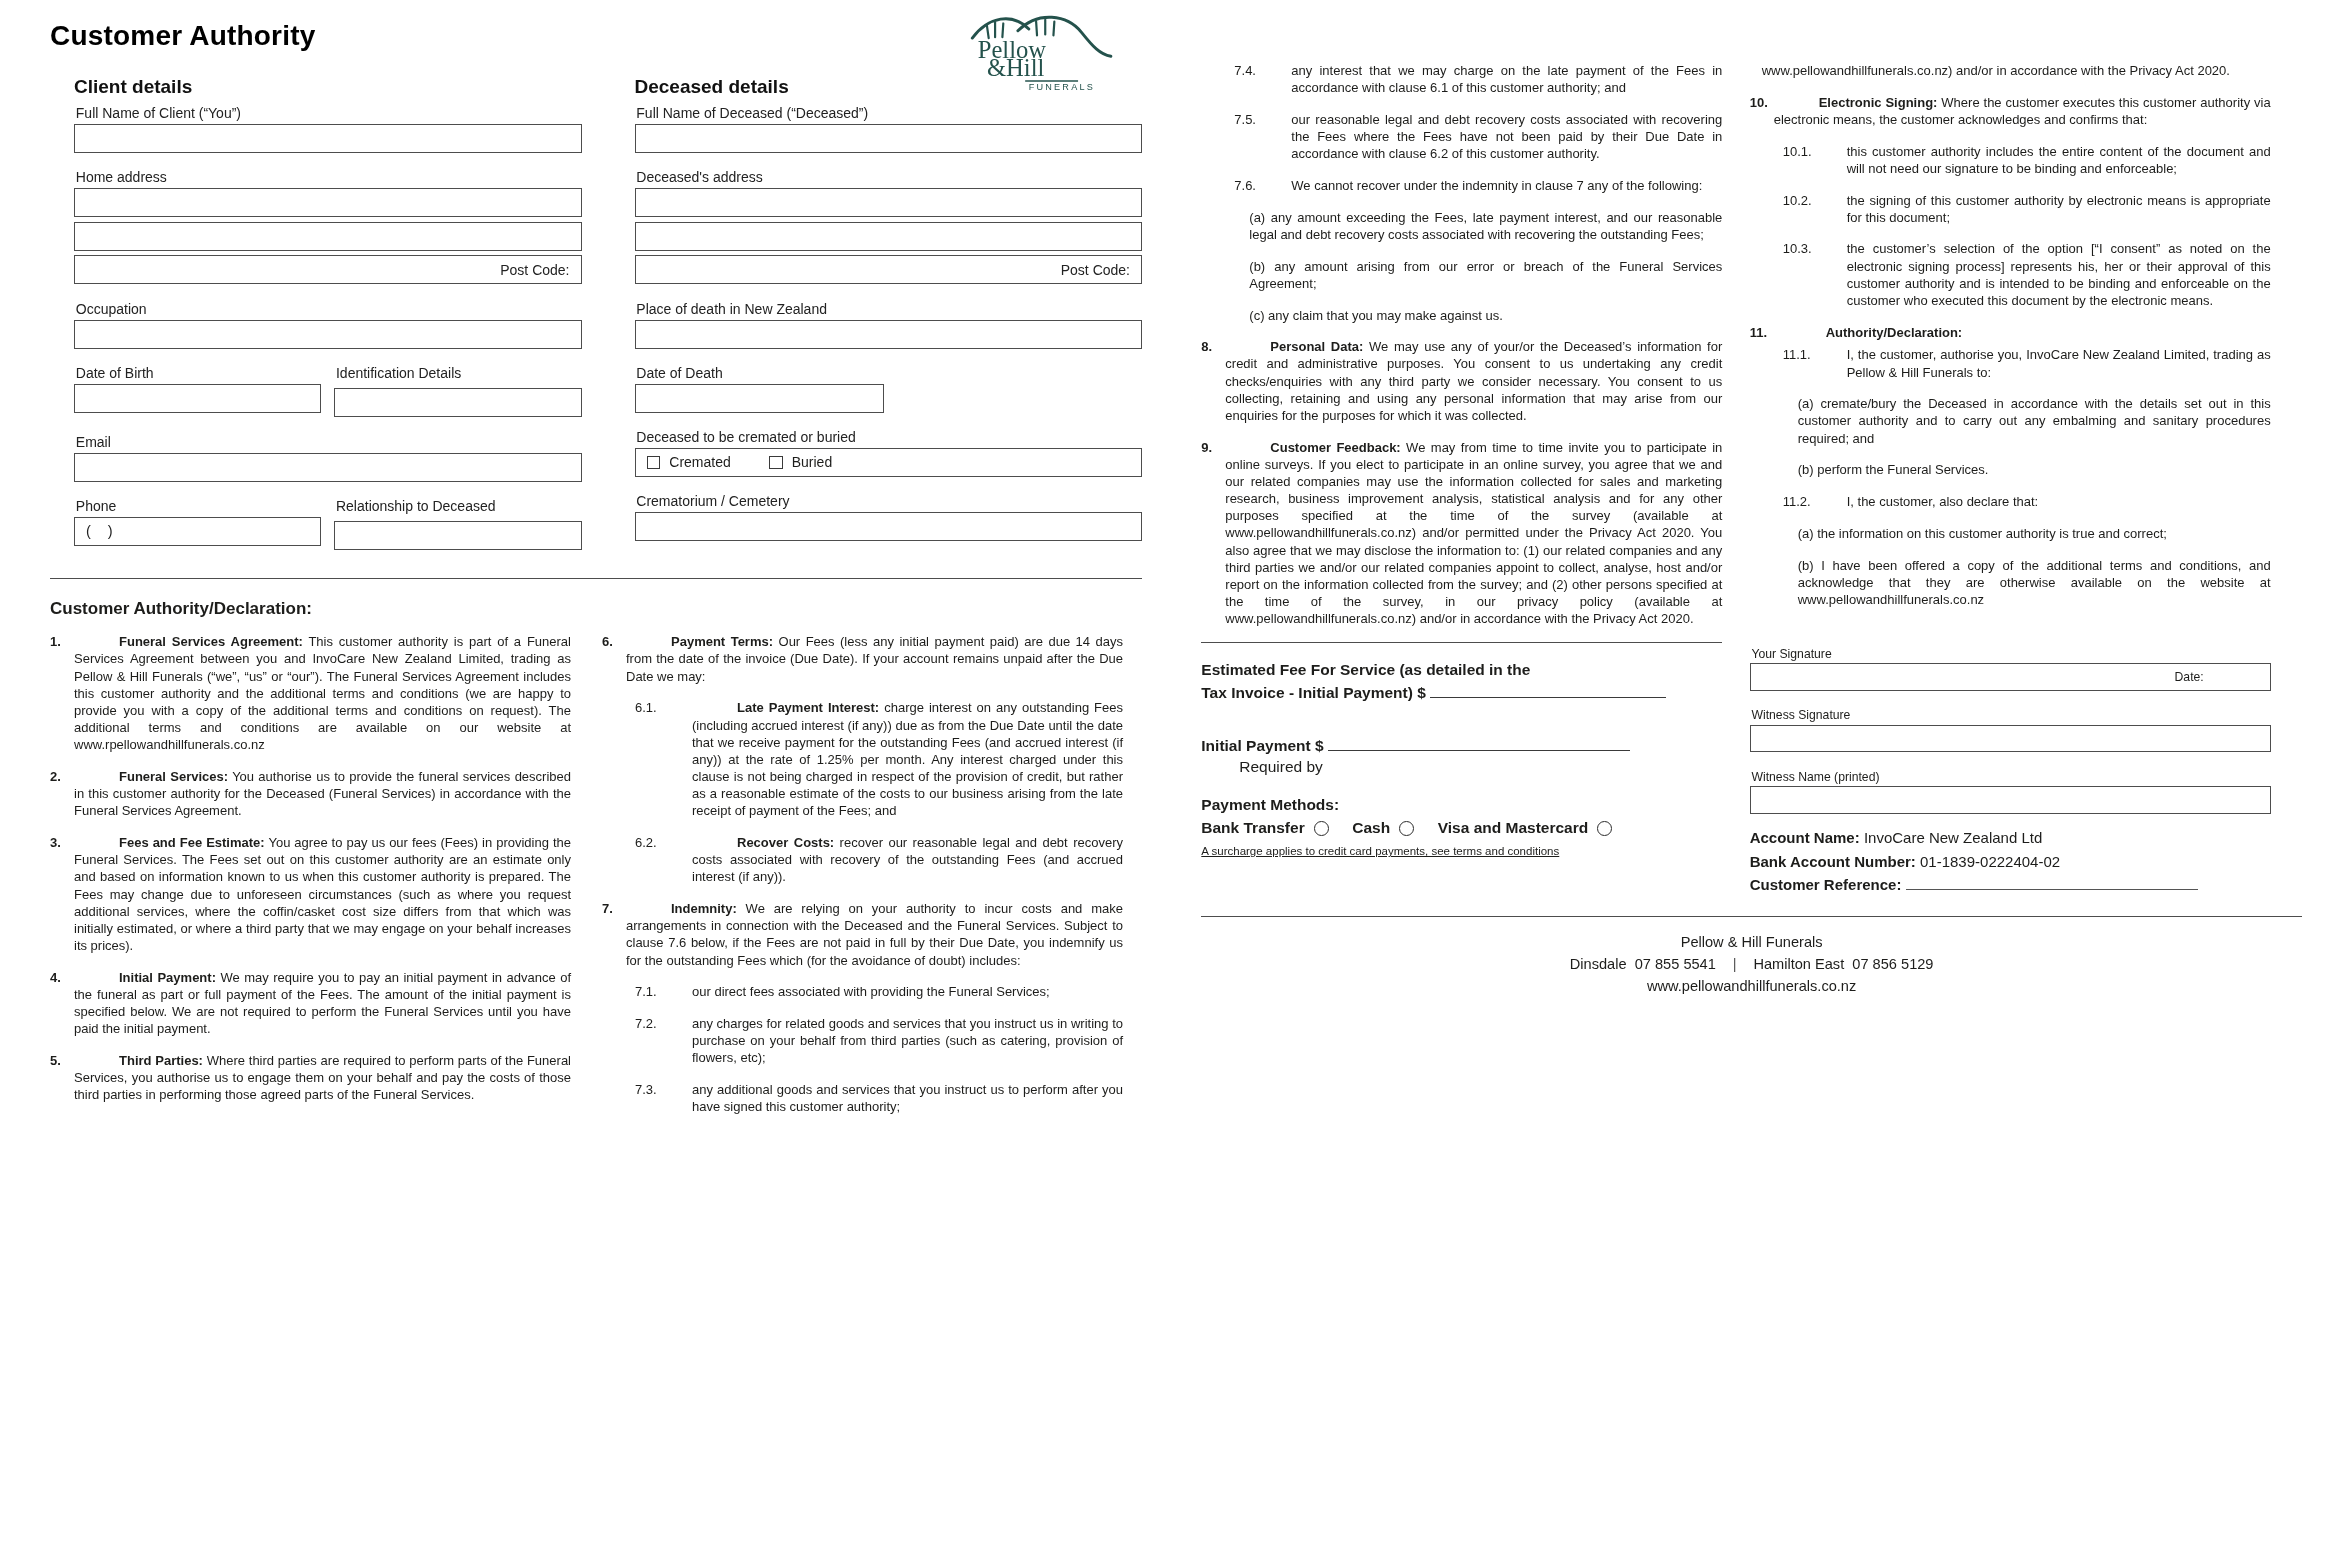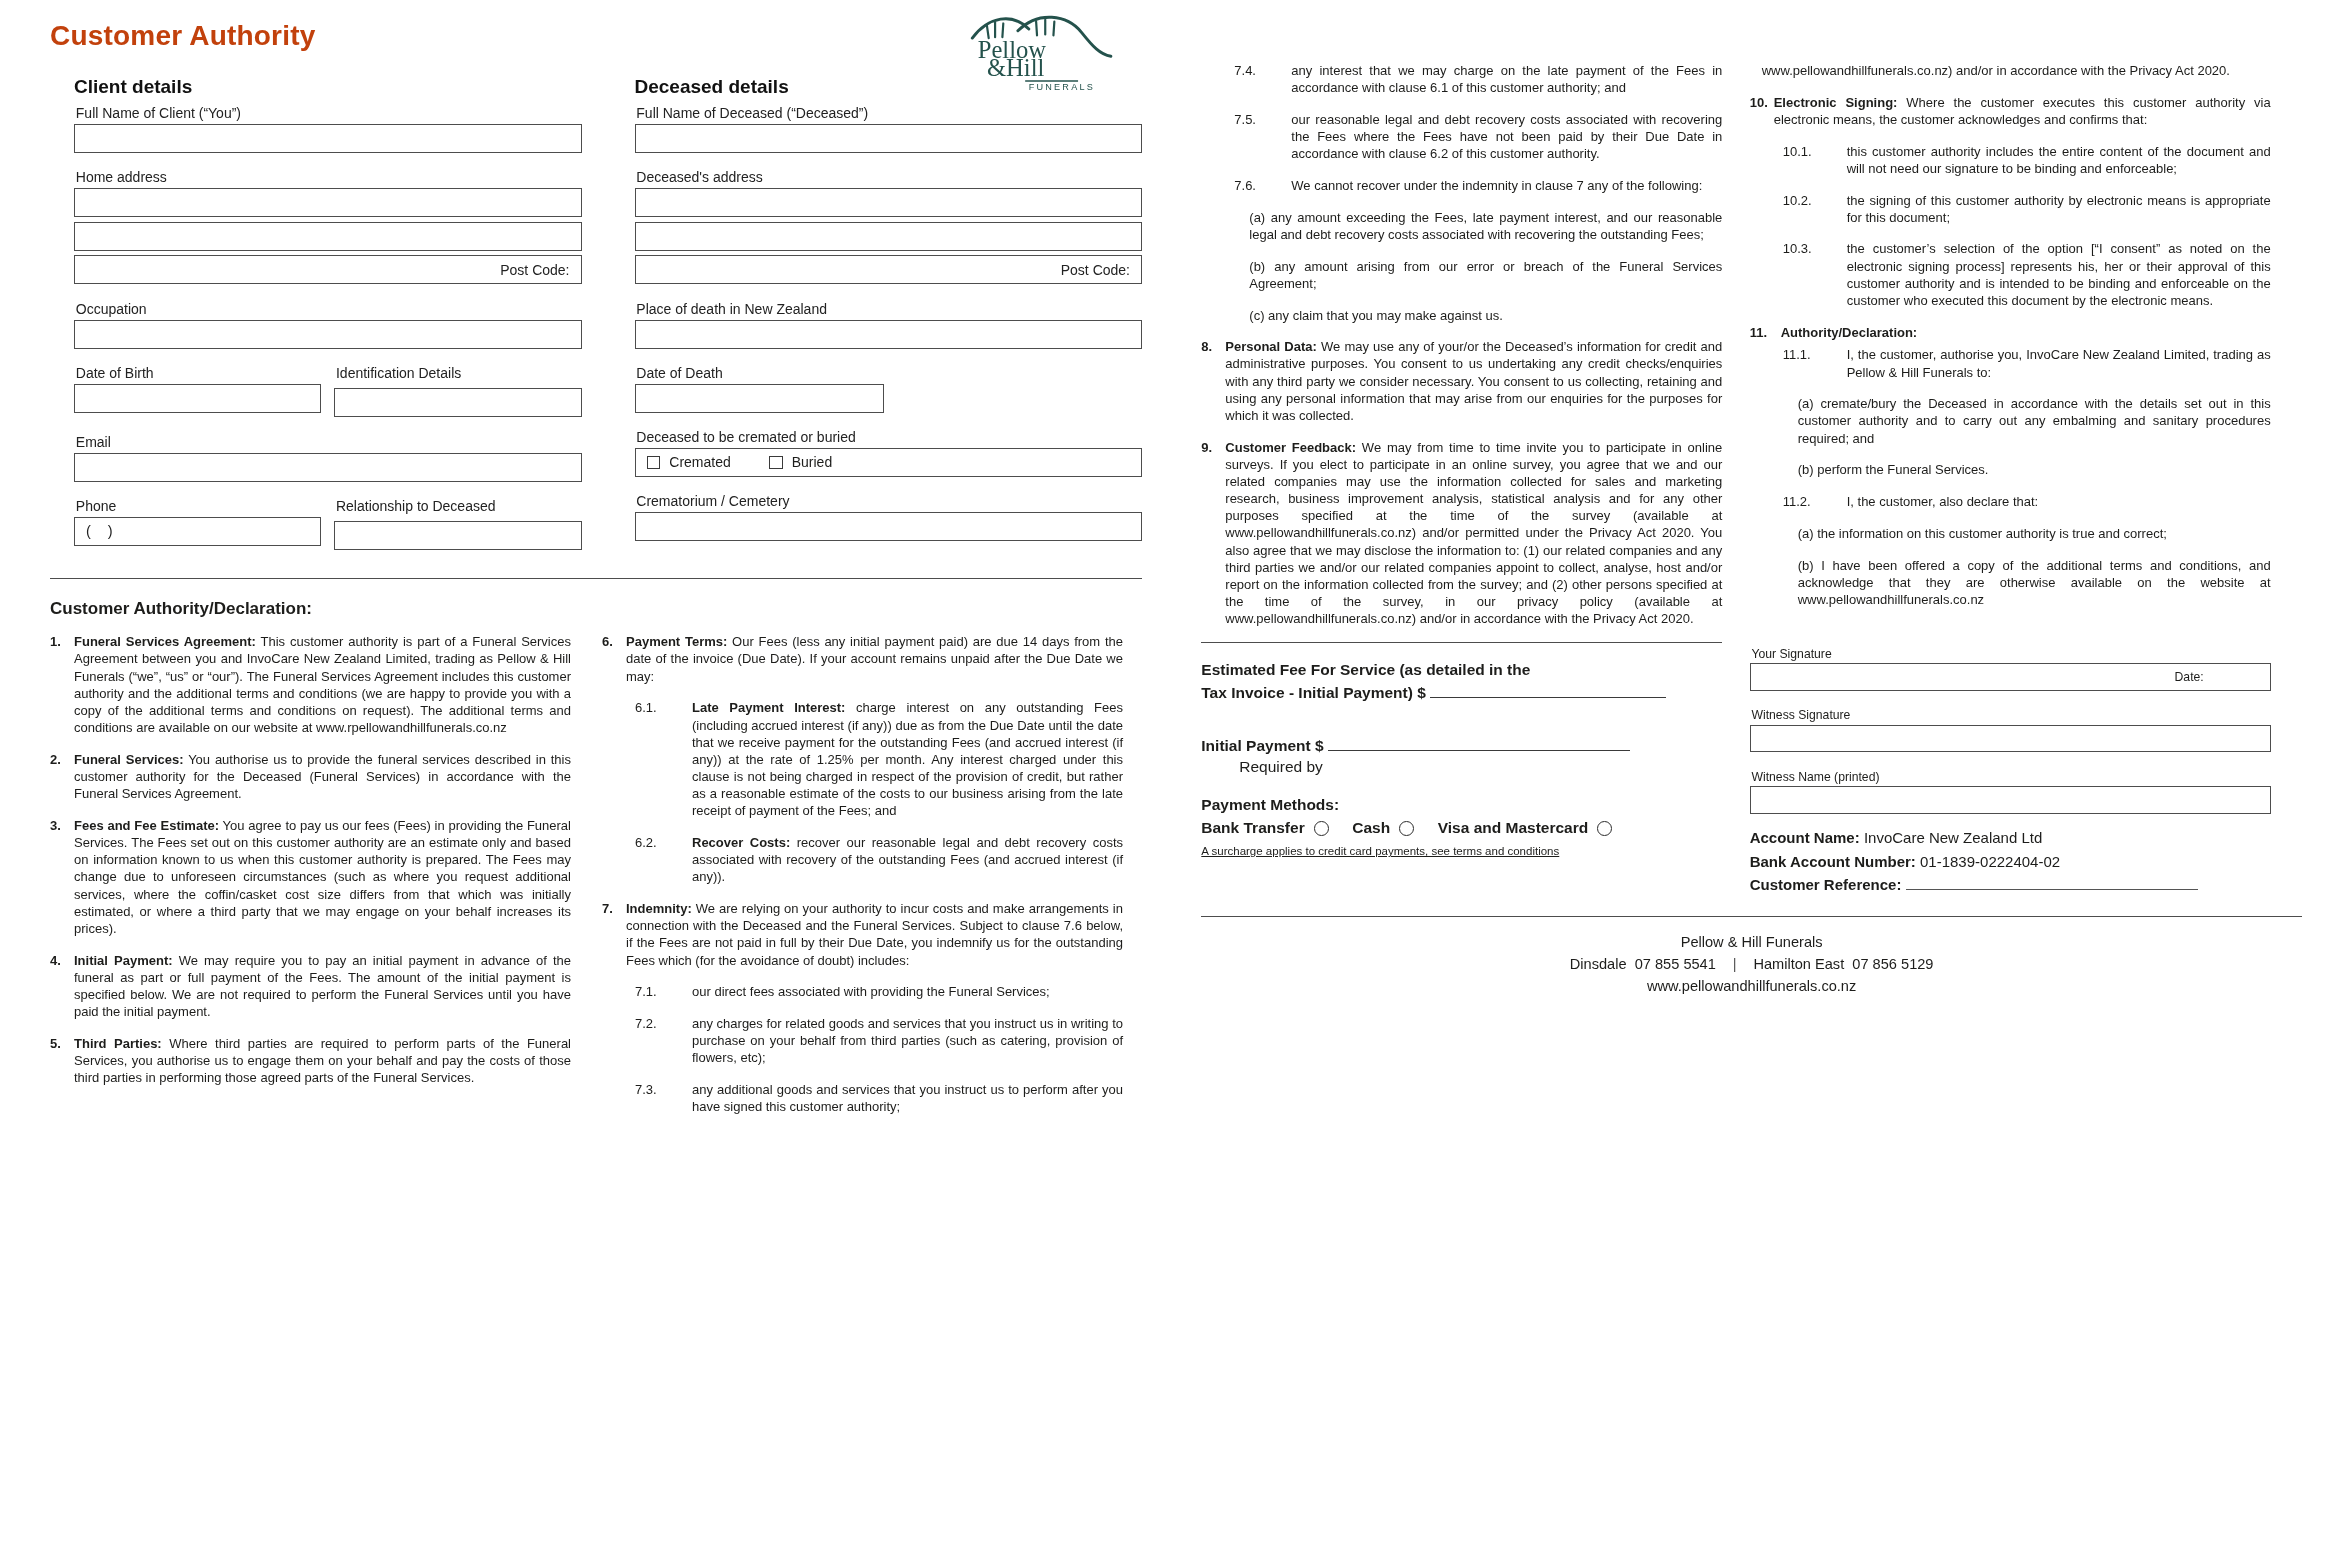--- a/index.html
+++ b/index.html
@@ -7,21 +7,21 @@
     width:2339px;height:1561px;
     background:#ffffff;
     font-family:"Liberation Sans",sans-serif;
     color:#1d1d1b;
     overflow:hidden;
   }
   .page{position:relative;width:2339px;height:1561px;}
 
   
   .sheet-left{position:absolute;left:0;top:0;width:1179px;height:1561px;padding:20px 37px 0 50px;box-sizing:border-box;}
-  .doc-title{font-size:28px;font-weight:bold;color:#c2410c;letter-spacing:0.2px;margin:0 0 24px 0;}
+  .doc-title{font-size:28px;font-weight:bold;color:#000000;letter-spacing:0.2px;margin:0 0 24px 0;}
   .logo-wrap{position:absolute;right:59px;top:7.3px;width:155px;height:82px;}
   .logo-svg{display:block;}
 
   .details-row{display:flex;gap:53px;margin-left:24px;}
   .details-col{width:512px;}
   .sec-h{font-size:19px;font-weight:bold;margin:0 0 7.3px 0;color:#111;}
   .fld-label{font-size:14px;color:#222;margin:0 0 2.7px 1.8px;line-height:1.15;}
   .box{border:1.5px solid #4d4d4d;height:29px;box-sizing:border-box;background:#fff;position:relative;}
   .box + .box{margin-top:4.6px;}
   .gap{height:16.4px;}
@@ -39,21 +39,21 @@
   .hr-full{border:0;border-top:1.5px solid #4d4d4d;margin:27.4px 0 20px 0;}
 
   .terms-head{font-size:17px;font-weight:bold;margin:0 0 14.6px 0;}
   .terms-cols{display:flex;gap:31px;}
   .tcol{width:521px;}
 
   .clause{display:flex;margin-bottom:14.6px;font-size:13px;line-height:1.32;text-align:justify;}
   .clause .num{width:24px;flex:none;font-weight:bold;}
   .clause .num.sub{width:33px;font-weight:normal;}
   .clause .bod{flex:1;}
-  .clause b{font-weight:bold;}
+  .clause b{font-weight:bold;margin-left:45px;}
   .sub-in{margin-left:33px;gap:24px;}
   .para-ind{margin-left:48px;margin-bottom:14.6px;font-size:13px;line-height:1.32;text-align:justify;}
 
   
   .sheet-right{position:absolute;left:1183px;top:0;width:1156px;height:1561px;padding:62px 37px 0 18.3px;box-sizing:border-box;}
   .rcols{display:flex;gap:27.4px;}
   .rcol{width:521px;}
 
   .money-block{margin-top:7.3px;}
   .money-line{font-size:15.5px;font-weight:bold;line-height:1.45;}

